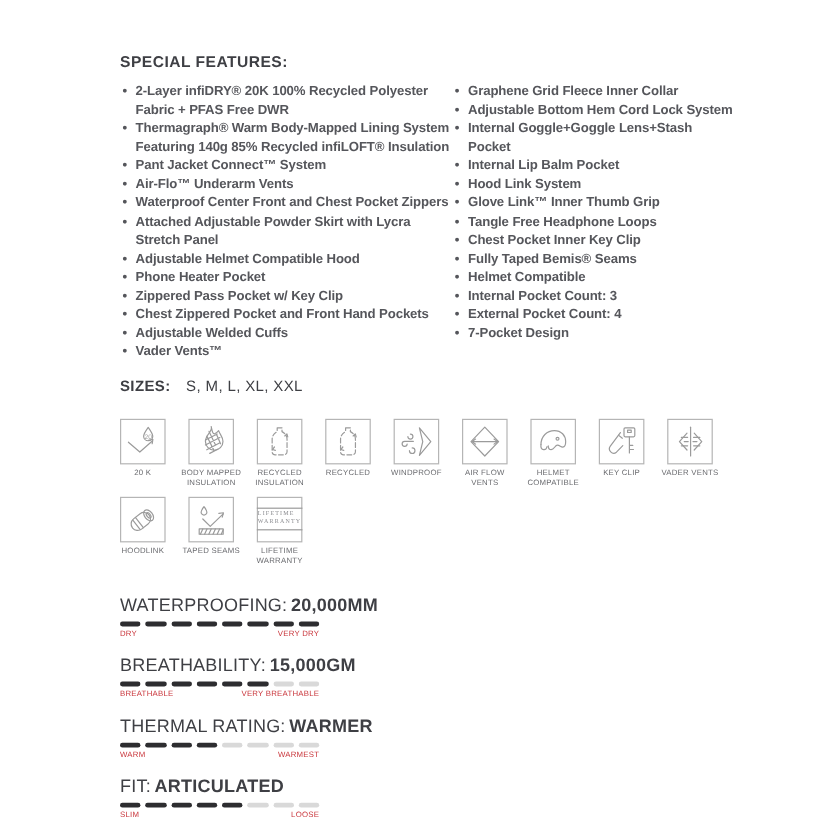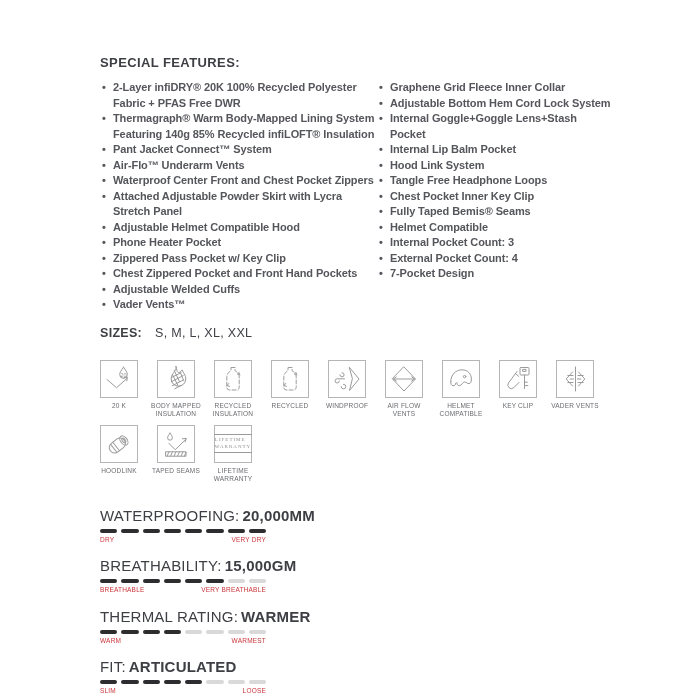--- a/index.html
+++ b/index.html
@@ -4,21 +4,21 @@
 <style>
   html,body{margin:0;padding:0;}
   body{
     width:700px;height:700px;background:#ffffff;overflow:hidden;
     font-family:"Liberation Sans", sans-serif;
     -webkit-font-smoothing:antialiased;
   }
   .page{position:relative;padding:44px 0 0 100px;width:520px;}
 
   .section-title{
-    font-size:13px;font-weight:bold;color:#3e3f44;letter-spacing:.4px;margin:11px 0 10px 0;
+    font-size:13px;font-weight:bold;color:#3e3f44;letter-spacing:.4px;margin:0 0 10px 0;
   }
 
   .features{display:flex;align-items:flex-start;}
   .features .col-left{width:277px;}
   .features .col-right{width:235px;}
   .feature-list{margin:0;padding:0;list-style:none;font-weight:bold;}
   .feature-list li{
     position:relative;padding-left:13px;font-size:11px;line-height:15.5px;
     color:#55565b;letter-spacing:-.1px;
   }
@@ -85,20 +85,21 @@
           <li>Vader Vents™</li>
         </ul>
     </div>
     <div class="col-right">
       <ul class="feature-list" id="features-right">
           <li>Graphene Grid Fleece Inner Collar</li>
           <li>Adjustable Bottom Hem Cord Lock System</li>
           <li>Internal Goggle+Goggle Lens+Stash Pocket</li>
           <li>Internal Lip Balm Pocket</li>
           <li>Hood Link System</li>
+          <li>Glove Link™ Inner Thumb Grip</li>
           <li>Tangle Free Headphone Loops</li>
           <li>Chest Pocket Inner Key Clip</li>
           <li>Fully Taped Bemis® Seams</li>
           <li>Helmet Compatible</li>
           <li>Internal Pocket Count: 3</li>
           <li>External Pocket Count: 4</li>
           <li>7-Pocket Design</li>
         </ul>
     </div>
   </div>

